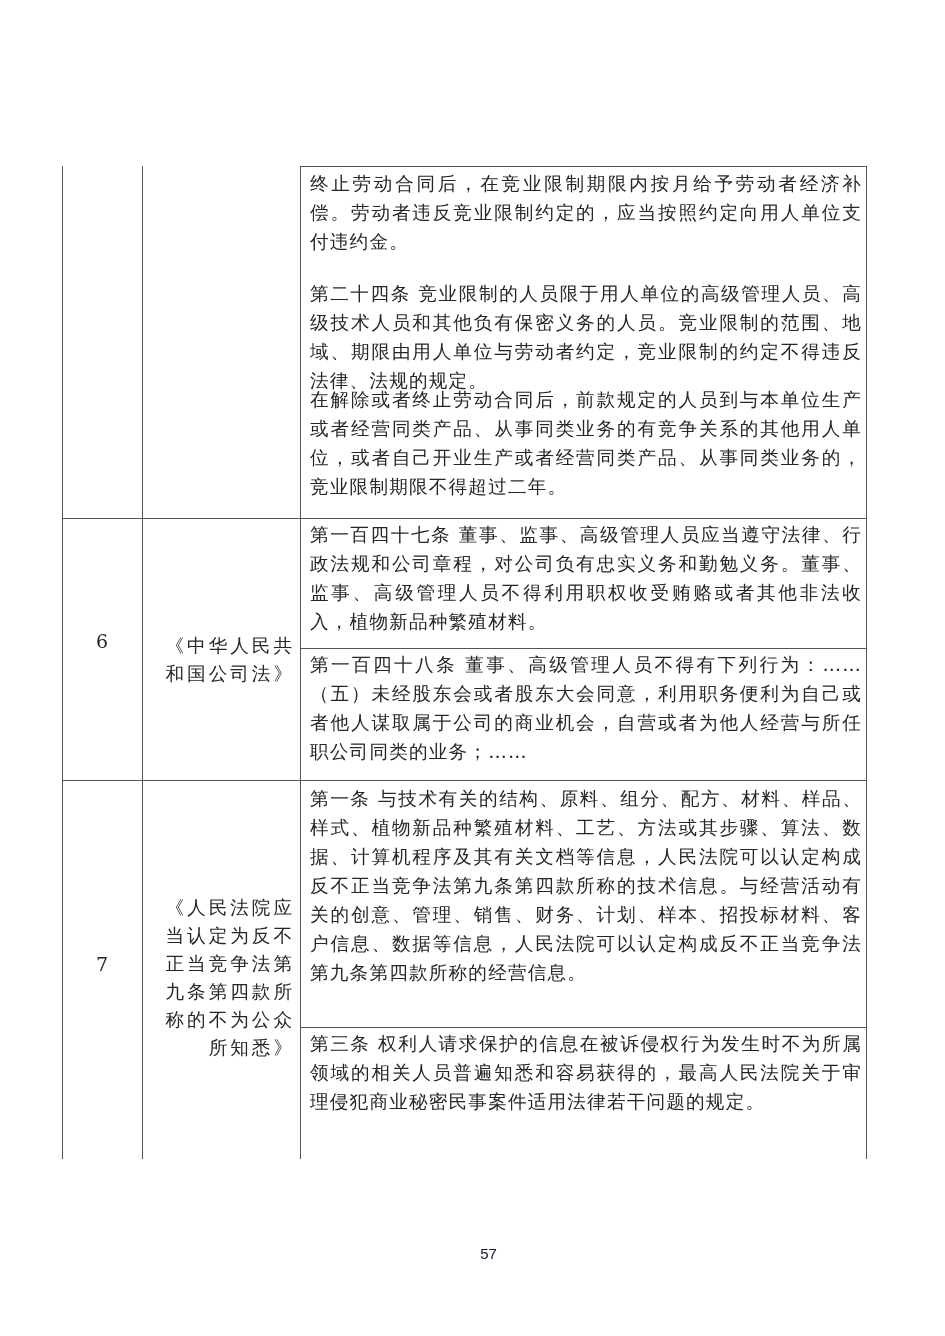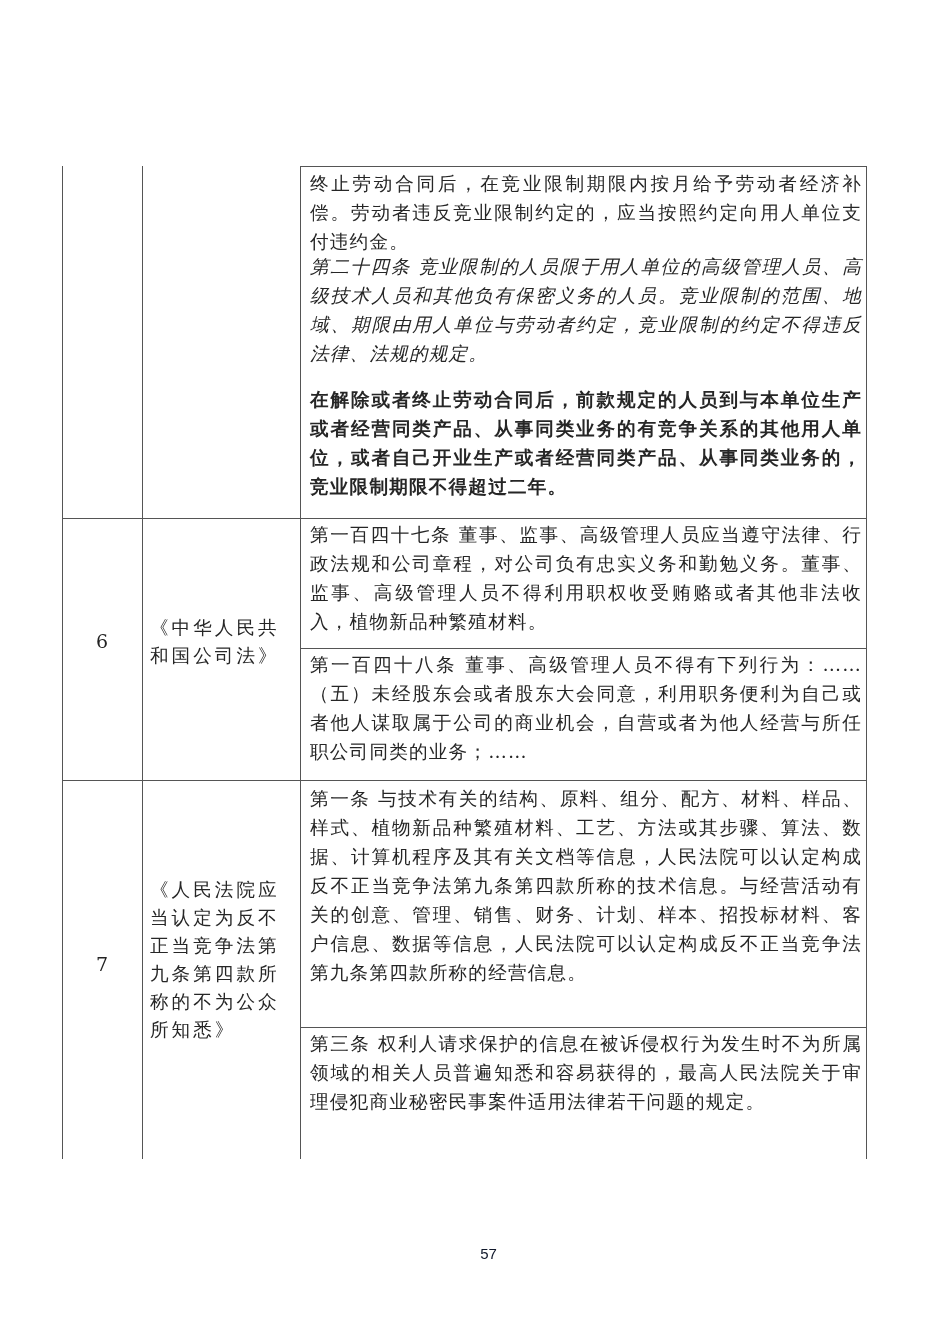--- a/index.html
+++ b/index.html
@@ -46,25 +46,26 @@
       left: 62px;
       width: 80px;
       text-align: center;
       font-size: 19px;
       color: #222;
     }
     .lawname {
       position: absolute;
       left: 150px;
       width: 145px;
-      text-align: left;
+      text-align: right;
       font-size: 18.6px;
       line-height: 28px;
       letter-spacing: 3px;
       color: #262626;
+      margin-top: 18px;
     }
     .page-number {
       position: absolute;
       left: 16px;
       width: 945px;
       top: 1245px;
       text-align: center;
       font-family: "Liberation Sans", sans-serif;
       font-size: 15px;
       color: #0f172a;
@@ -87,22 +88,22 @@
 
     <div class="hline" style="left:300px; top:166px; width:567px;"></div>
 
     <div class="hline" style="left:62px; top:518px; width:805px;"></div>
     <div class="hline" style="left:300px; top:648px; width:567px;"></div>
     <div class="hline" style="left:62px; top:780px; width:805px;"></div>
     <div class="hline" style="left:300px; top:1027px; width:567px;"></div>
   </div>
 
   <div class="cell-text" style="top:169px;">终止劳动合同后，在竞业限制期限内按月给予劳动者经济补偿。劳动者违反竞业限制约定的，应当按照约定向用人单位支付违约金。</div>
-  <div class="cell-text" style="top:252px;font-style:italic;">第二十四条 竞业限制的人员限于用人单位的高级管理人员、高级技术人员和其他负有保密义务的人员。竞业限制的范围、地域、期限由用人单位与劳动者约定，竞业限制的约定不得违反法律、法规的规定。</div>
-  <div class="cell-text" style="top:385px;font-weight:bold;">在解除或者终止劳动合同后，前款规定的人员到与本单位生产或者经营同类产品、从事同类业务的有竞争关系的其他用人单位，或者自己开业生产或者经营同类产品、从事同类业务的，竞业限制期限不得超过二年。</div>
+  <div class="cell-text" style="top:279px;">第二十四条 竞业限制的人员限于用人单位的高级管理人员、高级技术人员和其他负有保密义务的人员。竞业限制的范围、地域、期限由用人单位与劳动者约定，竞业限制的约定不得违反法律、法规的规定。</div>
+  <div class="cell-text" style="top:385px;">在解除或者终止劳动合同后，前款规定的人员到与本单位生产或者经营同类产品、从事同类业务的有竞争关系的其他用人单位，或者自己开业生产或者经营同类产品、从事同类业务的，竞业限制期限不得超过二年。</div>
 
   <div class="num" style="top:630px;">6</div>
   <div class="lawname" style="top:614px;">《中华人民共和国公司法》</div>
   <div class="cell-text" style="top:520px;">第一百四十七条 董事、监事、高级管理人员应当遵守法律、行政法规和公司章程，对公司负有忠实义务和勤勉义务。董事、监事、高级管理人员不得利用职权收受贿赂或者其他非法收入，植物新品种繁殖材料。</div>
   <div class="cell-text" style="top:650px;">第一百四十八条 董事、高级管理人员不得有下列行为：……（五）未经股东会或者股东大会同意，利用职务便利为自己或者他人谋取属于公司的商业机会，自营或者为他人经营与所任职公司同类的业务；……</div>
 
   <div class="num" style="top:953px;">7</div>
   <div class="lawname" style="top:876px;">《人民法院应当认定为反不正当竞争法第九条第四款所称的不为公众所知悉》</div>
   <div class="cell-text" style="top:784px;">第一条 与技术有关的结构、原料、组分、配方、材料、样品、样式、植物新品种繁殖材料、工艺、方法或其步骤、算法、数据、计算机程序及其有关文档等信息，人民法院可以认定构成反不正当竞争法第九条第四款所称的技术信息。与经营活动有关的创意、管理、销售、财务、计划、样本、招投标材料、客户信息、数据等信息，人民法院可以认定构成反不正当竞争法第九条第四款所称的经营信息。</div>
   <div class="cell-text" style="top:1029px;">第三条 权利人请求保护的信息在被诉侵权行为发生时不为所属领域的相关人员普遍知悉和容易获得的，最高人民法院关于审理侵犯商业秘密民事案件适用法律若干问题的规定。</div>

